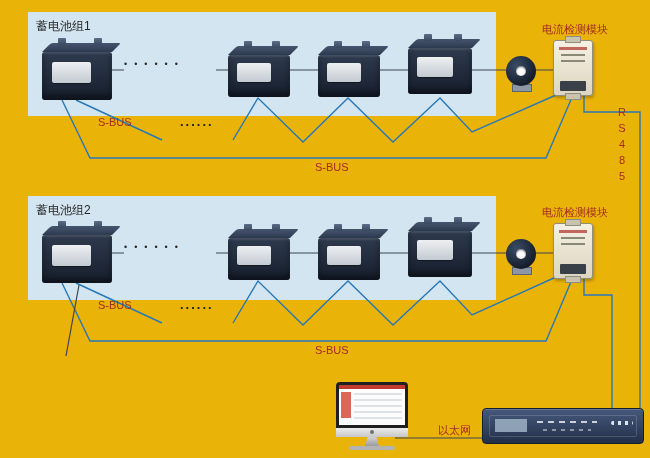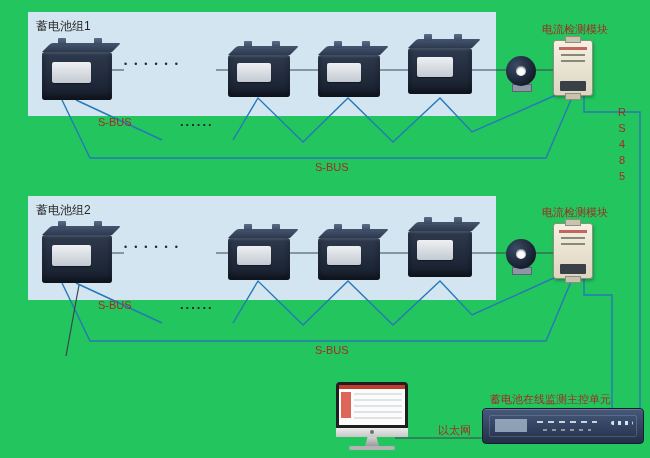--- a/index.html
+++ b/index.html
@@ -1,16 +1,16 @@
 <!DOCTYPE html>
 <html><head>
 <meta charset="utf-8">
 <style>
   html,body{margin:0;padding:0;background:#fff;}
-  .canvas{position:relative;width:650px;height:458px;background:#22c55e;overflow:hidden;
+  .canvas{position:relative;width:650px;height:458px;background:#eab308;overflow:hidden;
           font-family:"Liberation Sans",sans-serif;}
   
   .wiring{position:absolute;left:0;top:0;pointer-events:none;}
   .wire{stroke:#2878b8;stroke-width:1.4;fill:none;}
   .wire-dark{stroke:#3c4454;stroke-width:1.2;fill:none;}
   
   .group-box{position:absolute;background:#d2e5f0;}
   
   .lbl{position:absolute;color:#a42c26;font-size:11px;white-space:nowrap;z-index:6;}
   .lbl.dark{color:#262626;font-size:12px;}
@@ -204,15 +204,14 @@
 
   <div class="lbl" style="left:98px;top:299px">S-BUS</div>
   <div class="dots-small" style="left:180px;top:297px">......</div>
   <div class="lbl" style="left:315px;top:344px">S-BUS</div>
 
   <div class="lbl vertical" style="left:616px;top:106px">RS485</div>
 
 
   <div class="lbl" style="left:438px;top:423px">以太网</div>
 
-  <div class="lbl" style="left:490px;top:392px">蓄电池在线监测主控单元</div>
 
 </div>
 
 </body></html>

